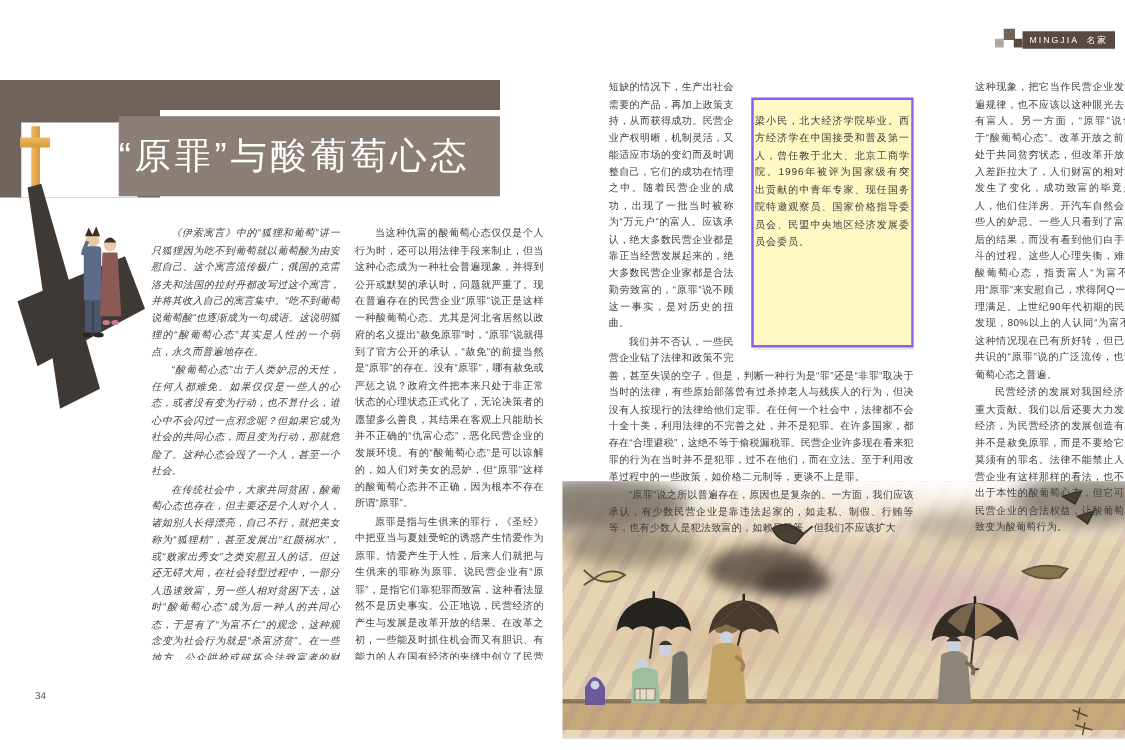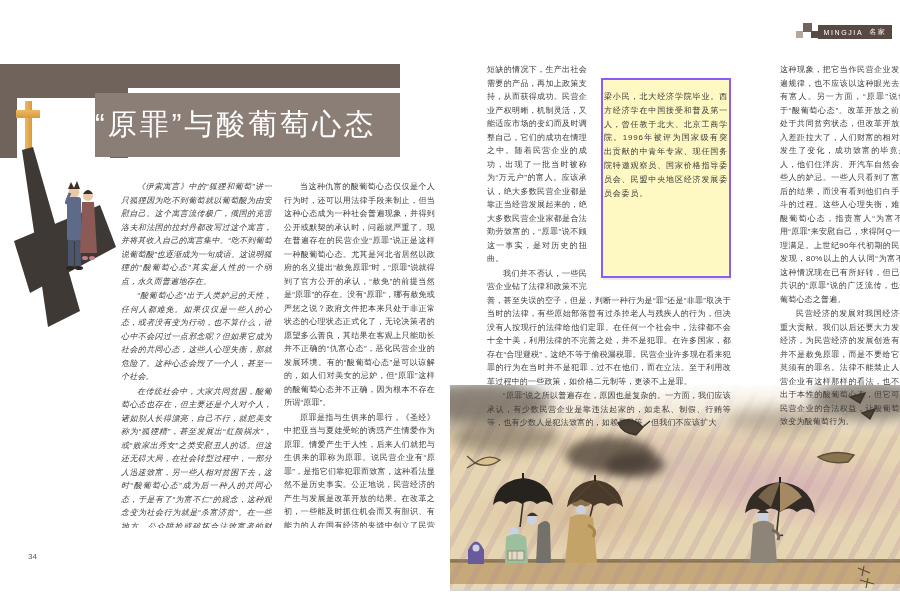--- a/index.html
+++ b/index.html
@@ -86,21 +86,21 @@
       <circle cx="88" cy="141" r="5" fill="#e9c9a5"></circle>
       <path d="M83,139 Q88,131 93,139 Z" fill="#3a3028"></path>
       <path d="M82,147 L94,147 L97,198 L80,198 Z" fill="#8c5a55"></path>
       <ellipse cx="85" cy="203" rx="3" ry="2" fill="#c97d8a"></ellipse>
       <ellipse cx="92" cy="203" rx="3" ry="2" fill="#c97d8a"></ellipse>
     </g>
   </svg>
 
   <div class="col lcol1">
     <p>《伊索寓言》中的“狐狸和葡萄”讲一只狐狸因为吃不到葡萄就以葡萄酸为由安慰自己。这个寓言流传极广，俄国的克雷洛夫和法国的拉封丹都改写过这个寓言，并将其收入自己的寓言集中。“吃不到葡萄说葡萄酸”也逐渐成为一句成语。这说明狐狸的“酸葡萄心态”其实是人性的一个弱点，永久而普遍地存在。</p>
-    <p>“酸葡萄心态”出于人类妒忌的天性，任何人都难免。如果仅仅是一些人的心态，或者没有变为行动，也不算什么，谁心中不会闪过一点邪念呢？但如果它成为社会的共同心态，这些人心理失衡，那就危险了。这种心态会毁了一个人，甚至一个社会。</p>
+    <p>“酸葡萄心态”出于人类妒忌的天性，任何人都难免。如果仅仅是一些人的心态，或者没有变为行动，也不算什么，谁心中不会闪过一点邪念呢？但如果它成为社会的共同心态，而且变为行动，那就危险了。这种心态会毁了一个人，甚至一个社会。</p>
     <p>在传统社会中，大家共同贫困，酸葡萄心态也存在，但主要还是个人对个人，诸如别人长得漂亮，自己不行，就把美女称为“狐狸精”，甚至发展出“红颜祸水”，或“败家出秀女”之类安慰丑人的话。但这还无碍大局，在社会转型过程中，一部分人迅速致富，另一些人相对贫困下去，这时“酸葡萄心态”成为后一种人的共同心态，于是有了“为富不仁”的观念，这种观念变为社会行为就是“杀富济贫”。在一些地方，公众哄抢或破坏合法致富者的财产，甚至伤害致富者的生命，就是这种心态的爆发。</p>
   </div>
   <div class="col lcol2">
     <p>当这种仇富的酸葡萄心态仅仅是个人行为时，还可以用法律手段来制止，但当这种心态成为一种社会普遍现象，并得到公开或默契的承认时，问题就严重了。现在普遍存在的民营企业“原罪”说正是这样一种酸葡萄心态。尤其是河北省居然以政府的名义提出“赦免原罪”时，“原罪”说就得到了官方公开的承认，“赦免”的前提当然是“原罪”的存在。没有“原罪”，哪有赦免或严惩之说？政府文件把本来只处于非正常状态的心理状态正式化了，无论决策者的愿望多么善良，其结果在客观上只能助长并不正确的“仇富心态”，恶化民营企业的发展环境。有的“酸葡萄心态”是可以谅解的，如人们对美女的忌妒，但“原罪”这样的酸葡萄心态并不正确，因为根本不存在所谓“原罪”。</p>
     <p>原罪是指与生俱来的罪行，《圣经》中把亚当与夏娃受蛇的诱惑产生情爱作为原罪。情爱产生于人性，后来人们就把与生俱来的罪称为原罪。说民营企业有“原罪”，是指它们靠犯罪而致富，这种看法显然不是历史事实。公正地说，民营经济的产生与发展是改革开放的结果。在改革之初，一些能及时抓住机会而又有胆识、有能力的人在国有经济的夹缝中创立了民营企业。这些企业弥补了国有经济的不足。在当时物质</p>
   </div>
 
   <div class="sq" style="left:796px;top:31px;width:7px;height:7px;background:#b3a89e;"></div>
   <div class="sq" style="left:803px;top:23px;width:9px;height:9px;background:#6f635c;"></div>
   <div class="sq" style="left:811px;top:31px;width:7px;height:7px;background:#584a42;"></div>

